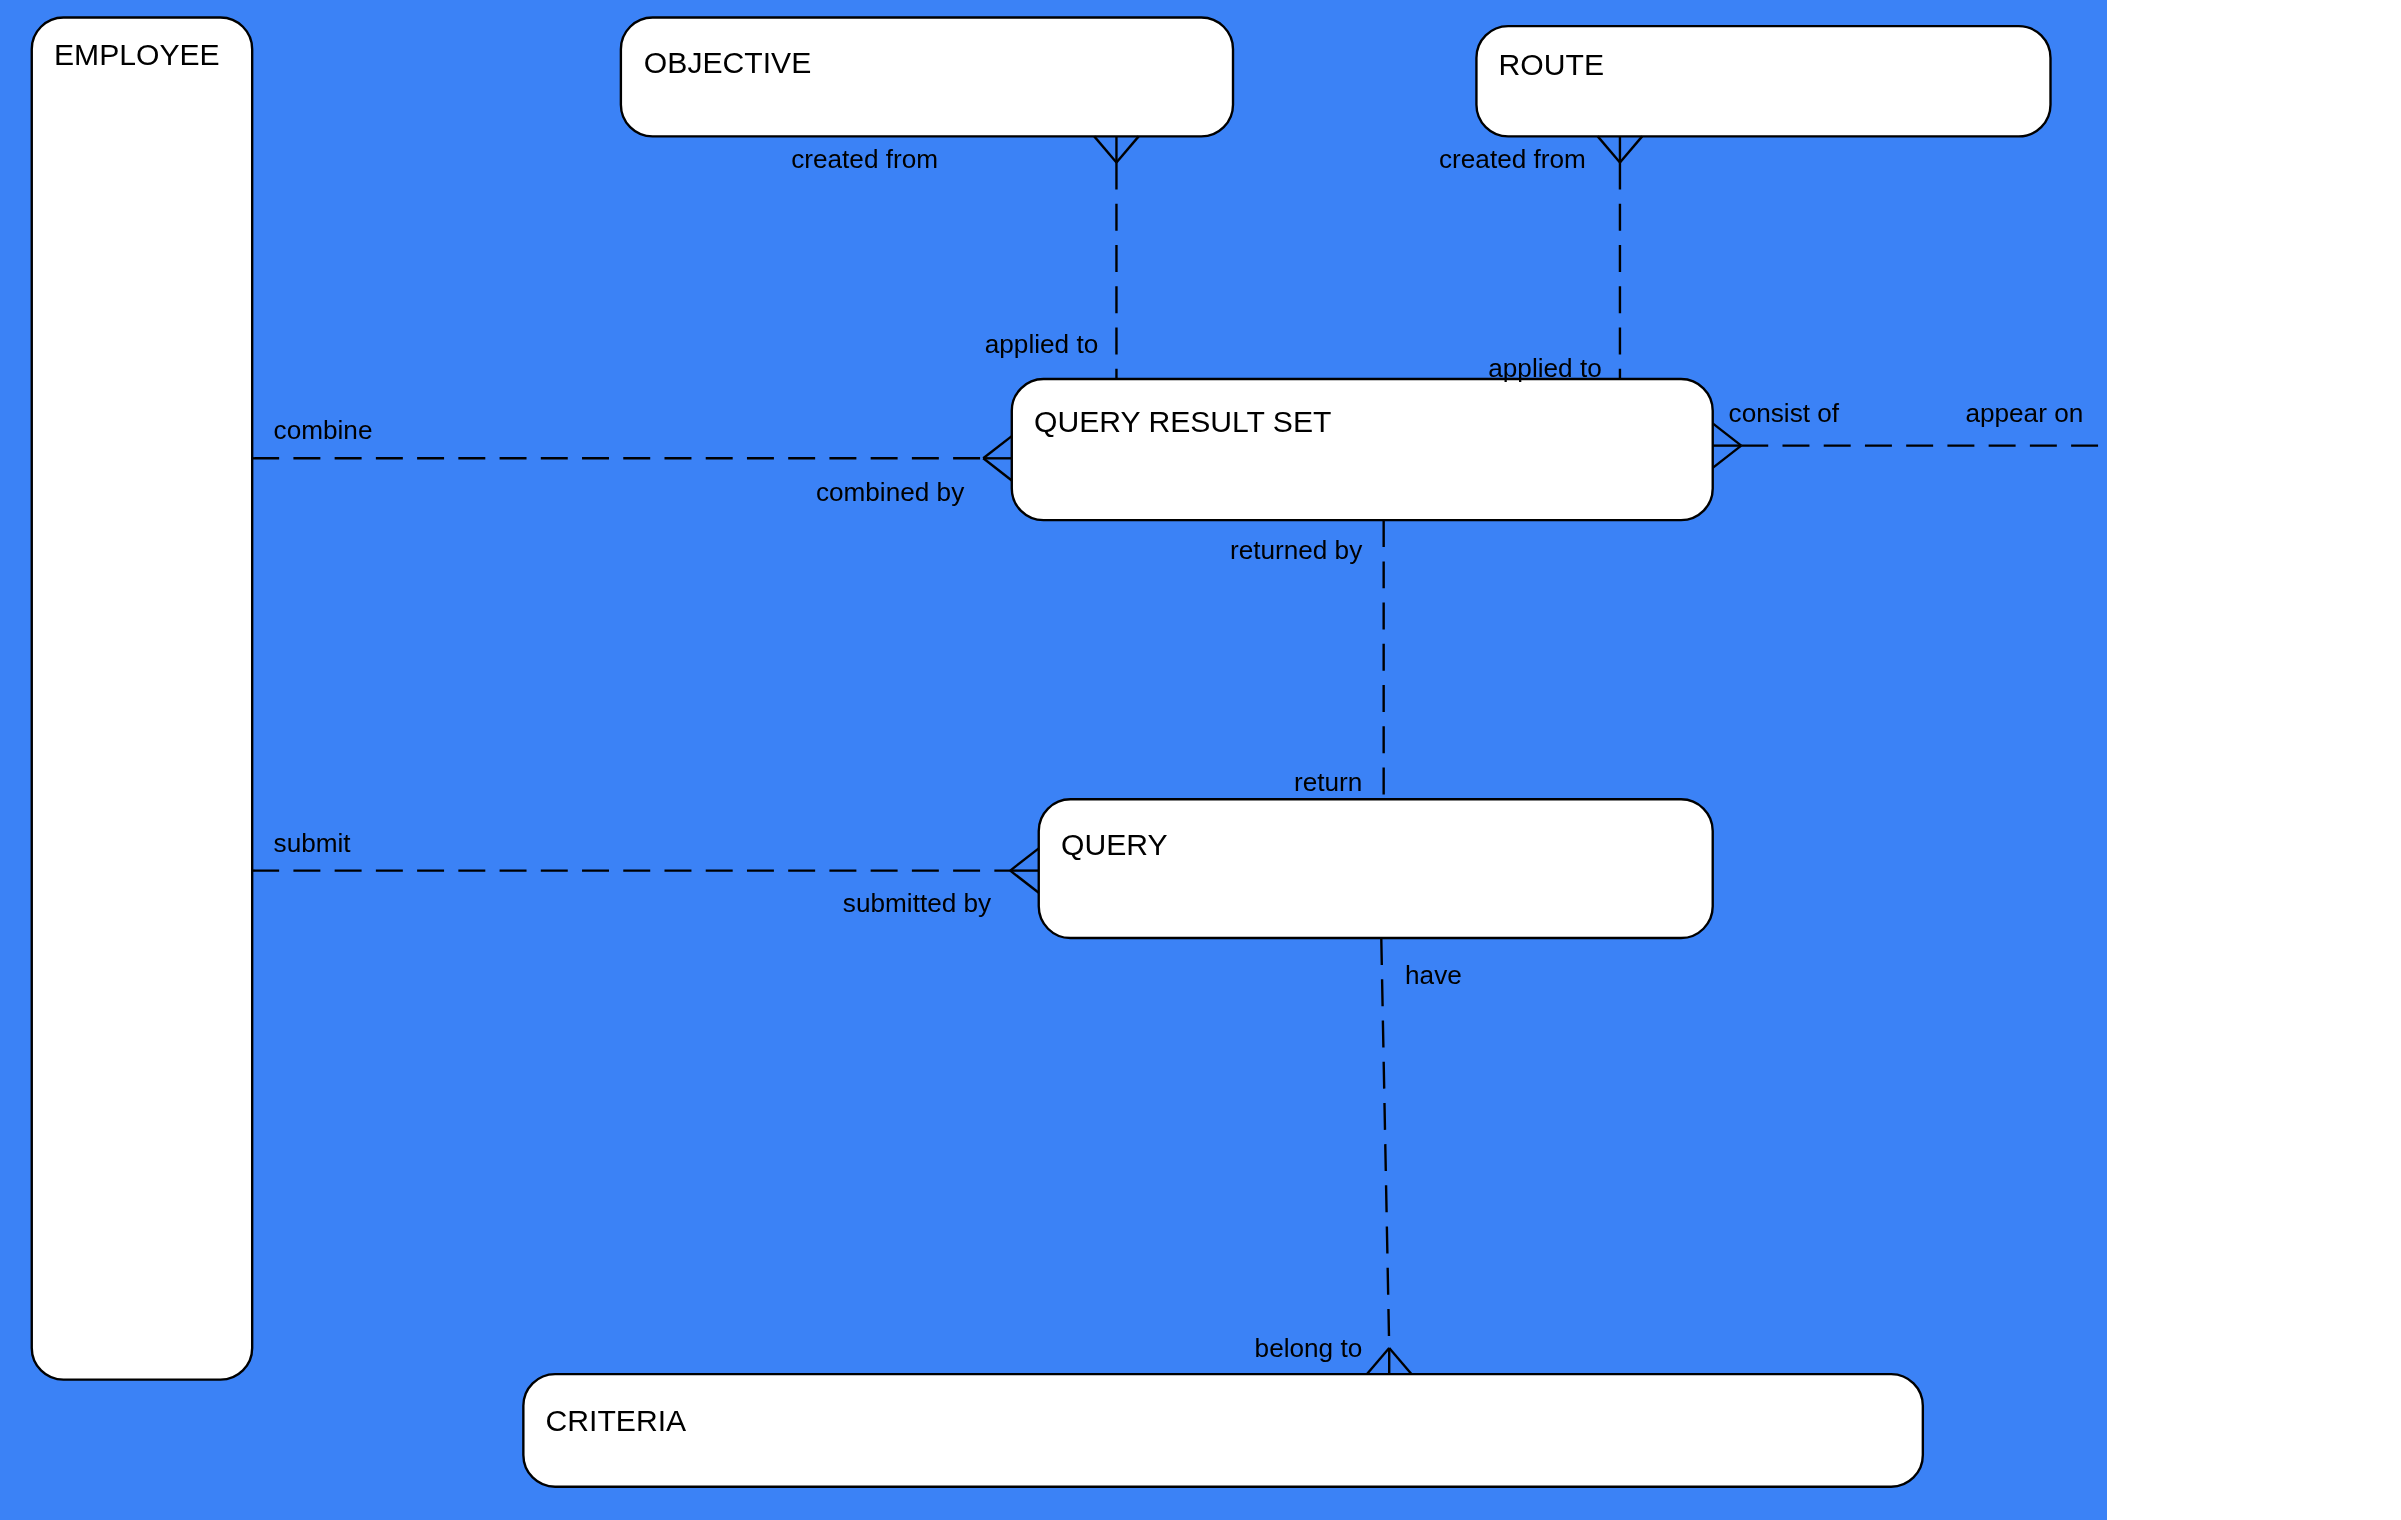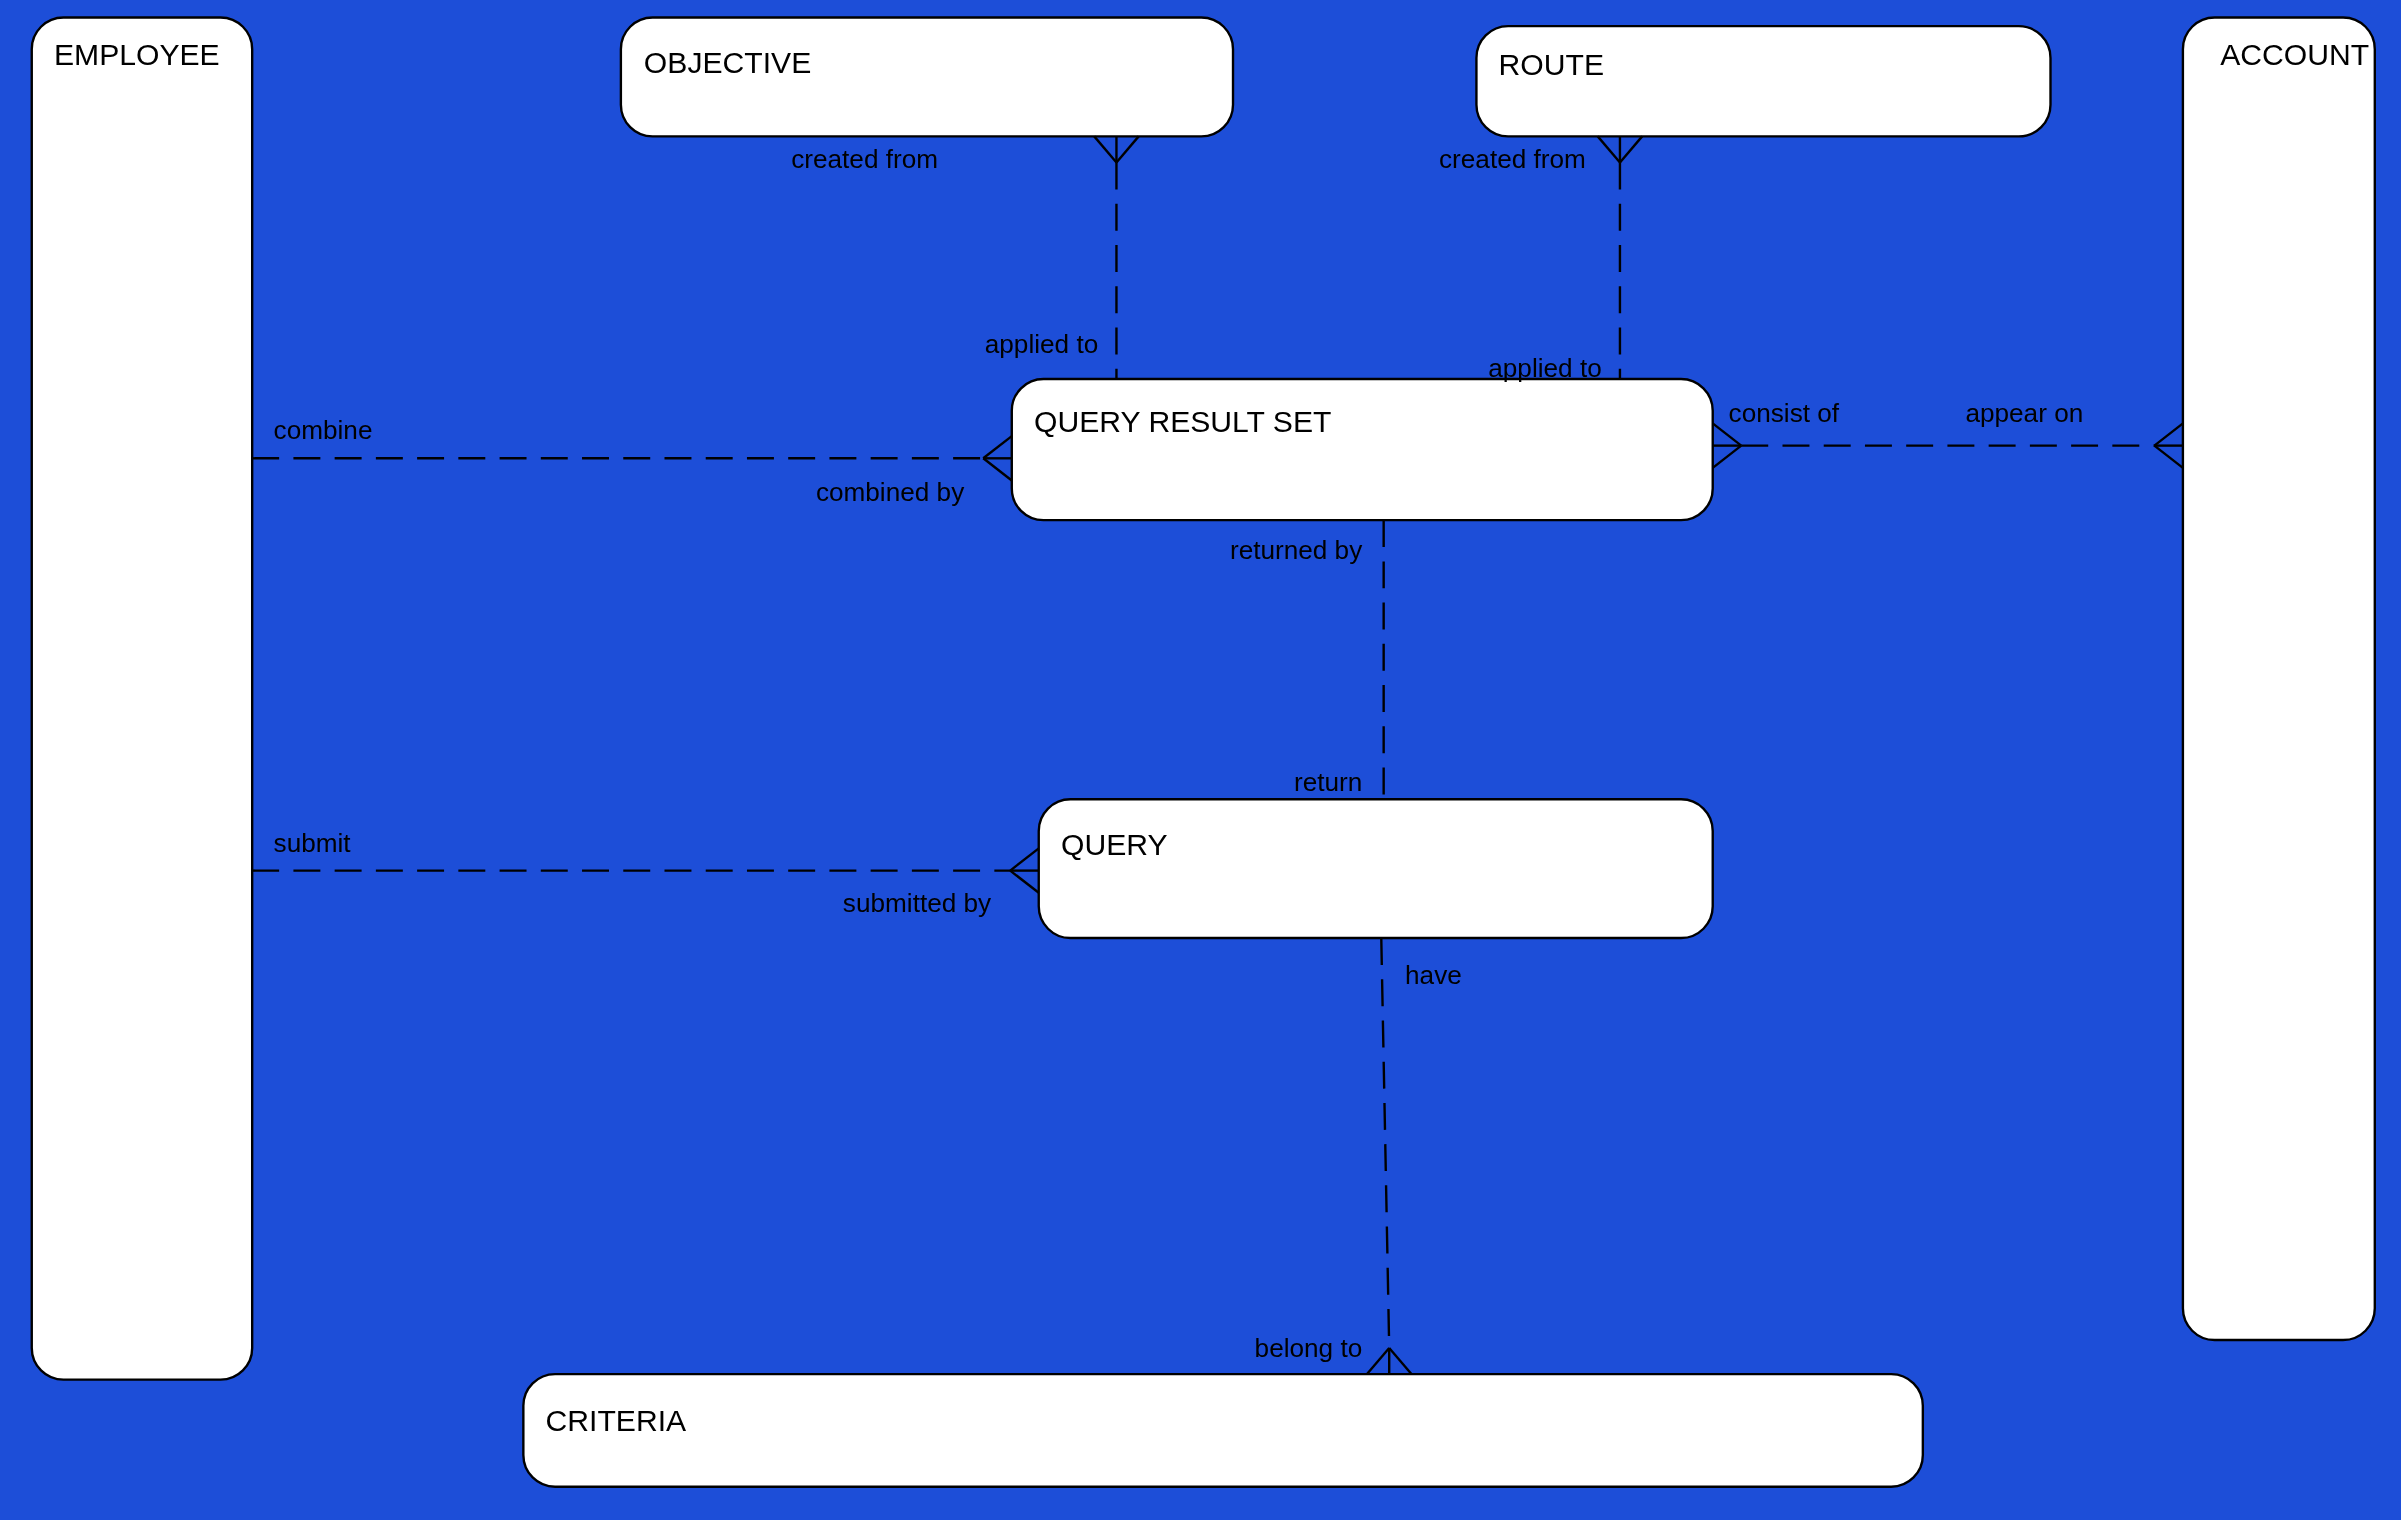--- a/index.html
+++ b/index.html
@@ -2,23 +2,23 @@
 <html style="font-size:12.7px"><head>
 <meta charset="utf-8">
 <style>
   html, body {
     margin: 0;
     padding: 0;
     background: #ffffff;
   }
   #canvas {
     position: relative;
-    width: 2401px;
+    width: 2107px;
     height: 1520px;
-    background: #1d4ed8;
+    background: #3b82f6;
     font-family: "Liberation Sans", sans-serif;
     overflow: hidden;
   }
   svg.diagram {
     position: absolute;
     top: 0;
     left: 0;
     width: 2401px;
     height: 1520px;
   }

